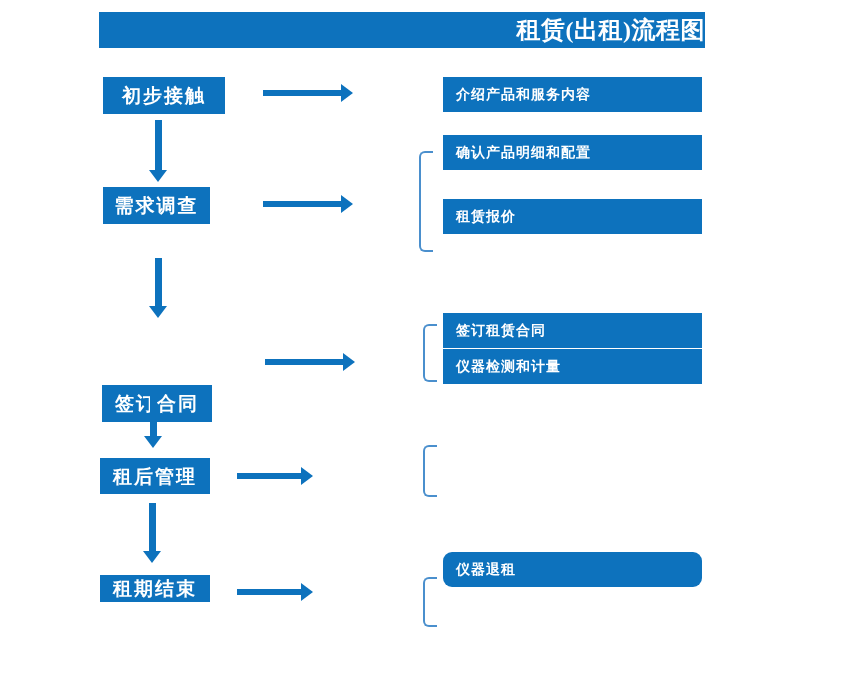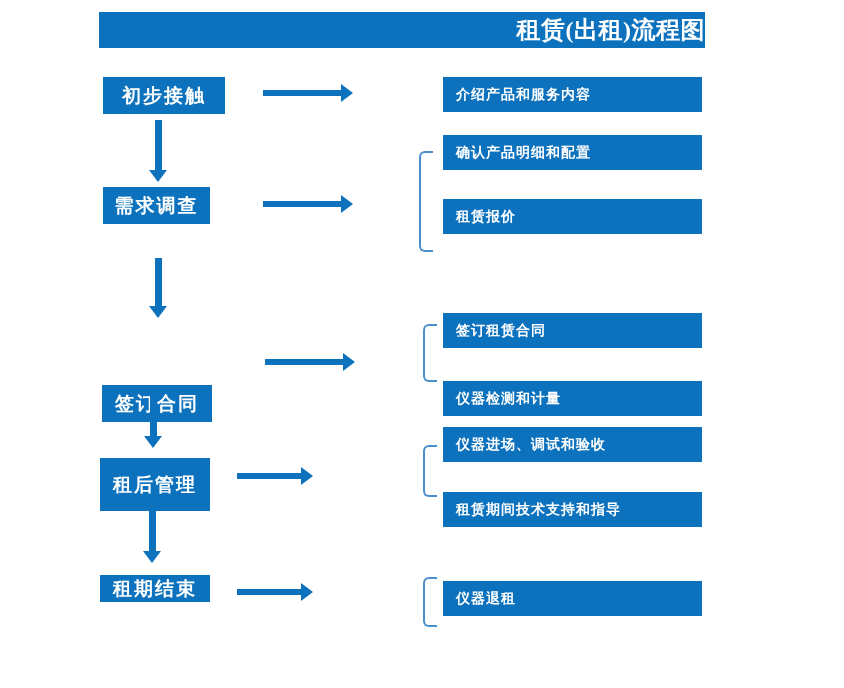--- a/index.html
+++ b/index.html
@@ -45,21 +45,21 @@
 
   <div class="box stage" style="left:103px; top:77px;  width:122px; height:37px;">
     <span>初步接触</span>
   </div>
   <div class="box stage" style="left:103px; top:187px; width:107px; height:37px;">
     <span>需求调查</span>
   </div>
   <div class="box stage" style="left:102px; top:345px; width:110px; height:37px;margin-top:40px;">
     <span>签订合同</span>
   </div>
-  <div class="box stage" style="left:100px; top:458px; width:110px; height:53px;">
+  <div class="box stage" style="left:100px; top:458px; width:110px; height:36px;">
     <span>租后管理</span>
   </div>
   <div class="box stage" style="left:100px; top:575px; width:110px; height:27px;">
     <span>租期结束</span>
   </div>
 
   <div class="arrow-d" style="left:149px; top:120px; height:62px;">
     <div class="shaft"></div>
     <div class="head"></div>
   </div>
@@ -107,26 +107,20 @@
   </div>
   <div class="box output" style="top:135px;">
     <span>确认产品明细和配置</span>
   </div>
   <div class="box output" style="top:187px;margin-top:12px;">
     <span>租赁报价</span>
   </div>
   <div class="box output" style="top:313px;">
     <span>签订租赁合同</span>
   </div>
-  <div class="box output" style="top:381px;">
+  <div class="box output" style="top:349px;">
     <span>仪器检测和计量</span>
   </div>
-  <div class="box output" style="top:427px;">
-    <span>仪器进场、调试和验收</span>
-  </div>
-  <div class="box output" style="top:492px;">
-    <span>租赁期间技术支持和指导</span>
-  </div>
-  <div class="box output" style="top:581px;">
+  <div class="box output" style="top:552px;border-radius:9px;">
     <span>仪器退租</span>
   </div>
 
 </div>
 
 </body></html>

